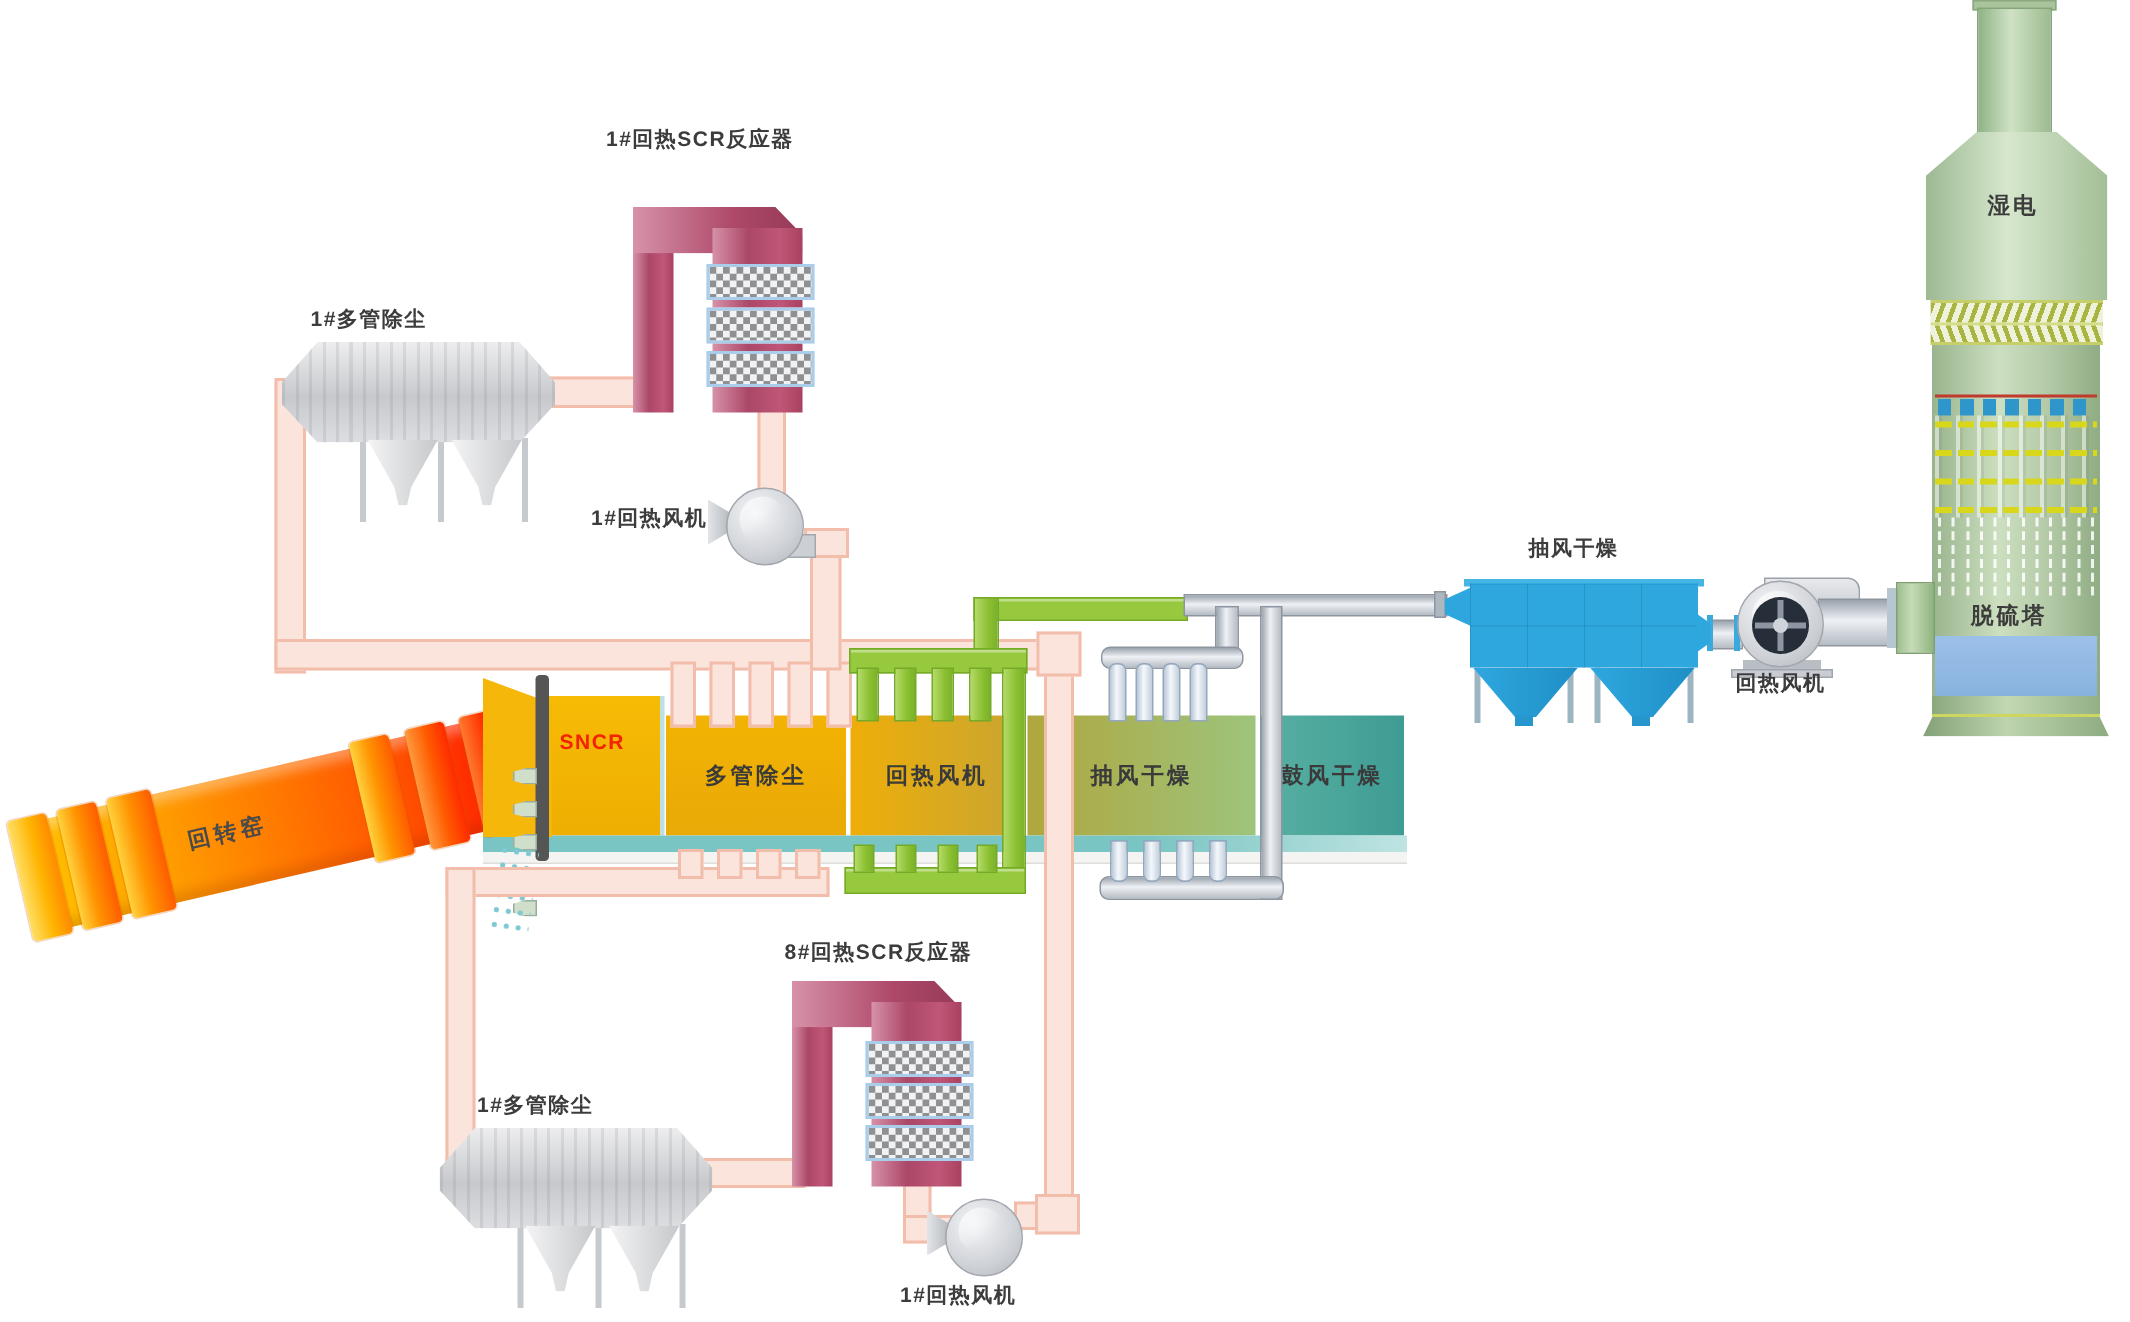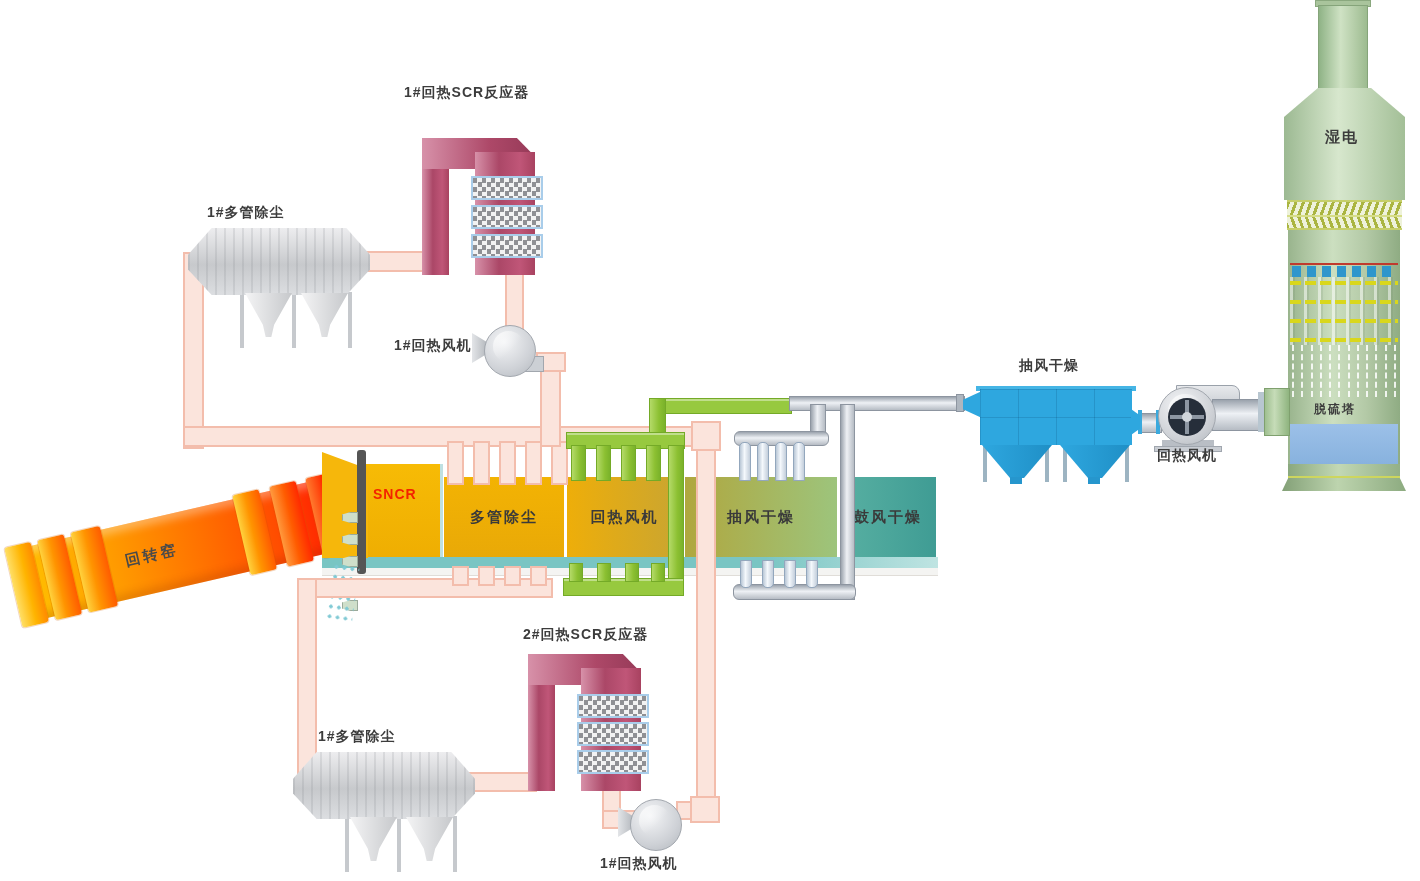--- a/index.html
+++ b/index.html
@@ -238,18 +238,18 @@
   <div class="abs twr" style="left:1288px;top:476px;width:112px;height:2px;background:#cdd65e;z-index:11;"></div>
   <div class="abs twr" style="left:1282px;top:478px;width:124px;height:13px;background:linear-gradient(90deg,#83a077,#bdd4ae 45%,#8dab80);clip-path:polygon(5% 0,95% 0,100% 100%,0 100%);z-index:11;"></div>
 
   <div class="lbl" style="left:404px;top:84px;">1#回热SCR反应器</div>
   <div class="lbl" style="left:207px;top:204px;text-align:center;">1#多管除尘</div>
   <div class="lbl" style="left:394px;top:337px;">1#回热风机</div>
   <div class="lbl" style="left:373px;top:486px;color:#f32300;letter-spacing:1px;">SNCR</div>
   <div class="lbl" style="left:1019px;top:357px;">抽风干燥</div>
   <div class="lbl" style="left:1157px;top:447px;">回热风机</div>
   <div class="lbl" style="left:1325px;top:128px;font-size:15px;letter-spacing:2px;text-align:right;">湿电</div>
-  <div class="lbl" style="left:1314px;top:401px;font-size:12px;letter-spacing:2px;">脱硫塔</div>
-  <div class="lbl" style="left:523px;top:626px;">2#回热SCR反应器</div>
+  <div class="lbl" style="left:1314px;top:401px;font-size:15px;letter-spacing:2px;">脱硫塔</div>
+  <div class="lbl" style="left:523px;top:626px;">8#回热SCR反应器</div>
   <div class="lbl" style="left:318px;top:728px;">1#多管除尘</div>
   <div class="lbl" style="left:600px;top:855px;">1#回热风机</div>
 
 </div>
 
 </body></html>

